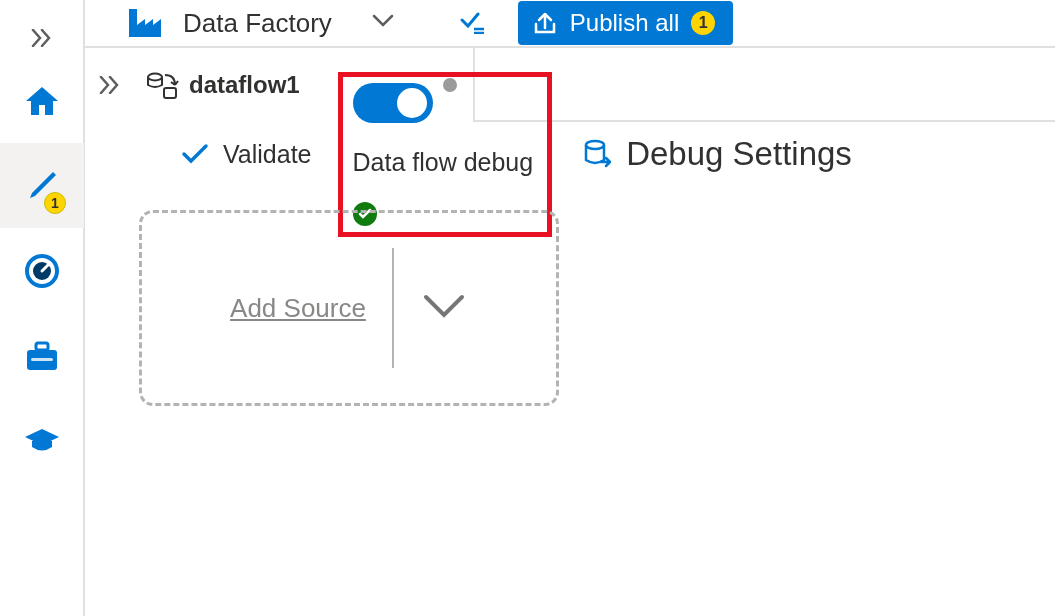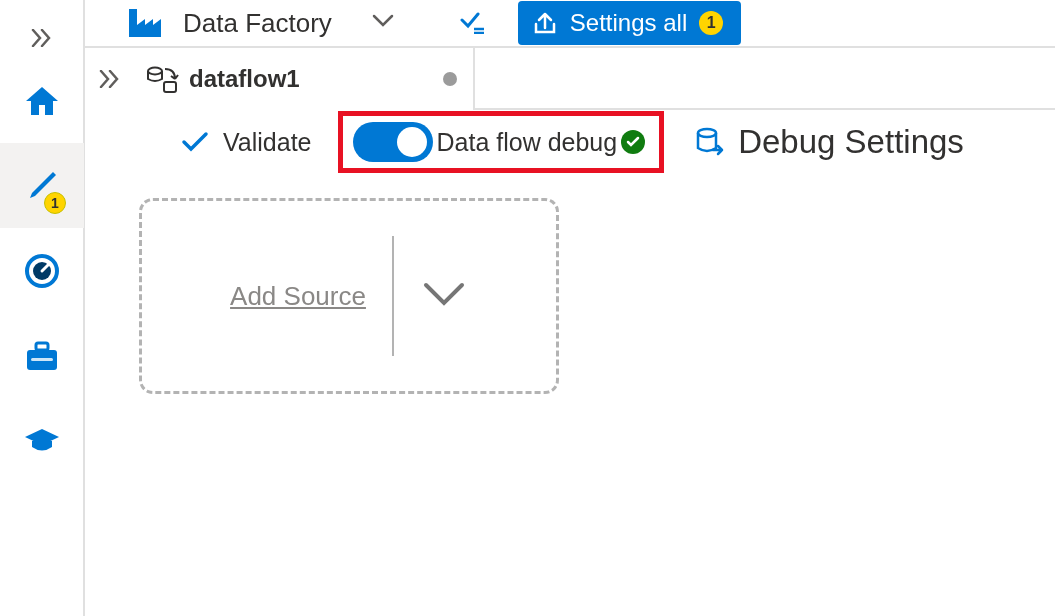--- a/index.html
+++ b/index.html
@@ -90,21 +90,21 @@
       border-radius: 50%;
       min-width: 24px;
       height: 24px;
       display: flex;
       align-items: center;
       justify-content: center;
       font-size: 16px;
       font-weight: 600;
     }
     .tab-row {
-      height: 62px;
+      height: 74px;
       display: flex;
       align-items: stretch;
     }
     .expand-right-area {
       width: 50px;
       display: flex;
       align-items: center;
       justify-content: center;
       cursor: pointer;
     }
@@ -140,25 +140,26 @@
     }
     .validate-btn {
       display: flex;
       align-items: center;
       gap: 14px;
       font-size: 25px;
       cursor: pointer;
     }
     .debug-highlight {
       display: flex;
-      align-items: center;
-      gap: 4px;
+      align-items: flex-start;
+      gap: 25px;
       border: 5px solid #e81123;
       padding: 6px 14px 6px 10px;
       margin-left: 8px;
+      flex-direction: column;
     }
     .toggle {
       width: 80px;
       height: 40px;
       border-radius: 20px;
       background: #0078d4;
       position: relative;
       cursor: pointer;
     }
     .toggle-knob {
@@ -274,21 +275,21 @@
           <path d="M2 8 L8 14 L18 2" stroke="#0078d4" stroke-width="3" fill="none" stroke-linecap="round"></path>
           <line x1="14" y1="17" x2="24" y2="17" stroke="#0078d4" stroke-width="2.5"></line>
           <line x1="14" y1="21" x2="24" y2="21" stroke="#0078d4" stroke-width="2.5"></line>
         </svg>
       </div>
       <div class="publish-all-btn">
         <svg width="26" height="26" viewBox="0 0 26 26">
           <path d="M13 18 V4 M13 4 L7 10 M13 4 L19 10" stroke="#fff" stroke-width="2.5" fill="none" stroke-linecap="round"></path>
           <path d="M4 14 V22 H22 V14" stroke="#fff" stroke-width="2.5" fill="none" stroke-linecap="round"></path>
         </svg>
-        <span>Settings all</span>
+        <span>Publish all</span>
         <div class="publish-badge">1</div>
       </div>
     </div>
 
     <div class="tab-row">
       <div class="expand-right-area">
         <svg width="22" height="18" viewBox="0 0 22 18">
             <path d="M2 1 L9 9 L2 17 M11 1 L18 9 L11 17" stroke="#605e5c" stroke-width="2.5" fill="none" stroke-linecap="round"></path>
           </svg>
       </div>

